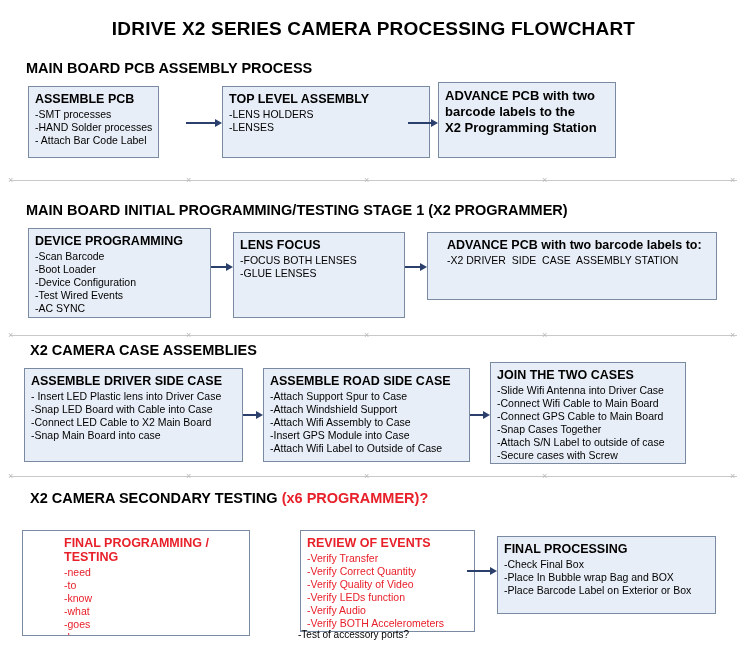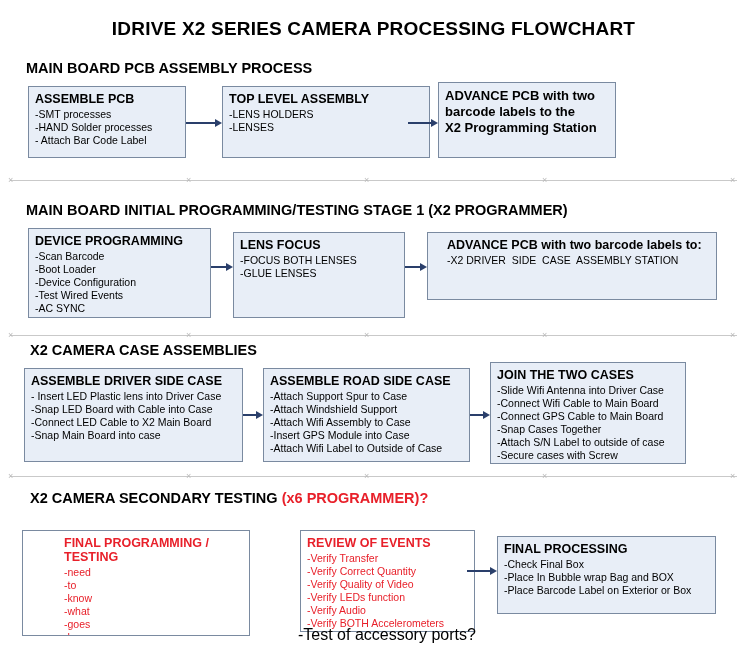--- a/index.html
+++ b/index.html
@@ -64,21 +64,21 @@
 </style>
 </head>
 <body>
 
 <div class="canvas">
 
   <div class="title">IDRIVE X2  SERIES CAMERA PROCESSING FLOWCHART</div>
 
   <div class="section" style="left:26px;top:60px;">MAIN BOARD PCB ASSEMBLY PROCESS</div>
 
-  <div class="box" style="left:28px;top:86px;width:158px;height:72px;">
+  <div class="box" style="left:28px;top:86px;width:131px;height:72px;">
     <div class="hd">ASSEMBLE PCB</div>
     <div class="li">-SMT processes</div>
     <div class="li">-HAND Solder processes</div>
     <div class="li">- Attach Bar Code Label</div>
   </div>
 
   <div class="arrow" style="left:186px;top:122px;width:36px;">
     <div class="shaft" style="width:29px;"></div>
     <div class="head" style="left:29px;"></div>
   </div>
@@ -208,21 +208,21 @@
 
   <div class="box white" style="left:292px;top:530px;width:175px;height:102px;margin-left:8px;">
     <div class="hd red">REVIEW OF EVENTS</div>
     <div class="li red">-Verify Transfer</div>
     <div class="li red">-Verify Correct Quantity</div>
     <div class="li red">-Verify Quality of Video</div>
     <div class="li red">-Verify LEDs function</div>
     <div class="li red">-Verify Audio</div>
     <div class="li red">-Verify BOTH Accelerometers</div>
   </div>
-  <div class="li red" style="position:absolute;left:298px;top:628px;white-space:pre;font-size:16px;line-height:13px;">-Test of accessory ports?</div>
+  <div class="li red" style="position:absolute;left:298px;top:628px;white-space:pre;font-size:10px;line-height:13px;">-Test of accessory ports?</div>
 
   <div class="arrow" style="left:467px;top:570px;width:30px;">
     <div class="shaft" style="width:23px;"></div>
     <div class="head" style="left:23px;"></div>
   </div>
 
   <div class="box" style="left:497px;top:536px;width:219px;height:78px;">
     <div class="hd">FINAL PROCESSING</div>
     <div class="li">-Check Final Box</div>
     <div class="li">-Place In Bubble wrap Bag and BOX</div>

